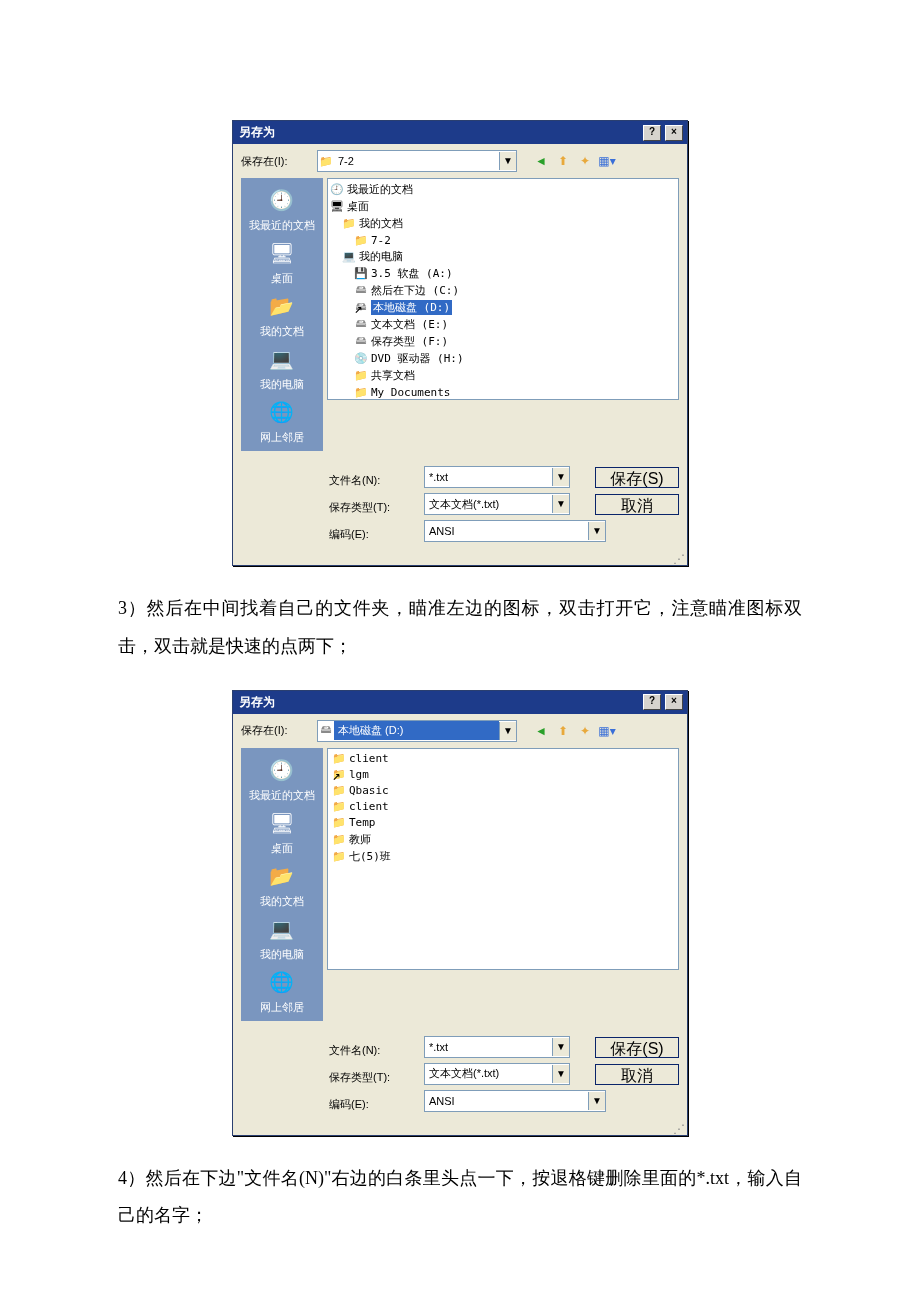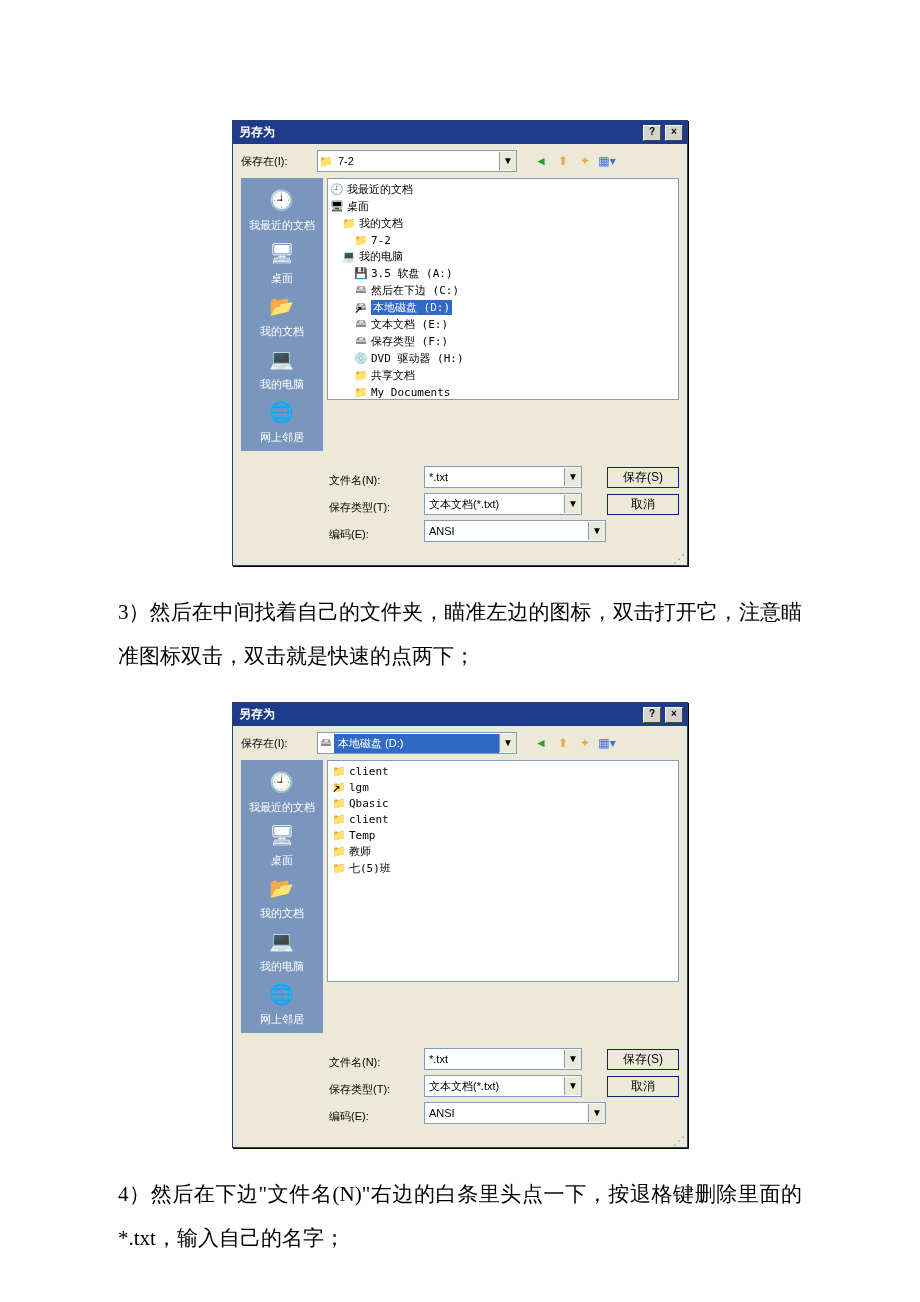--- a/index.html
+++ b/index.html
@@ -1,17 +1,17 @@
 <!DOCTYPE html>
 <html><head>
 <meta charset="utf-8">
 <style>
   body{margin:0;background:#fff;font-family:"SimSun","Songti SC",serif;color:#000}
   .page{width:920px;margin:0 auto;padding:120px 0 80px 0}
-  .paragraph{font-size:21px;line-height:2.1;margin:24px 0;padding:0 118px;text-align:justify}
+  .paragraph{font-size:18px;line-height:2.1;margin:24px 0;padding:0 118px;text-align:justify}
   .dialog-wrap{display:flex;justify-content:center}
   .dialog{width:454px;background:#ece9d8;border:1px solid #2a3f70;box-shadow:1px 1px 0 #000;font-family:"Tahoma","SimSun",sans-serif;font-size:11px;color:#000}
   .titlebar{background:linear-gradient(#1d3b8a,#1d3b8a);color:#fff;font-weight:bold;font-size:12px;padding:3px 4px 3px 6px;display:flex;align-items:center;gap:4px}
   .titlebar-text{flex:1}
   .tb-btn{width:16px;height:14px;background:#d6d3ce;border:1px solid #fff;border-right-color:#444;border-bottom-color:#444;color:#000;font-size:10px;line-height:12px;text-align:center;font-weight:bold}
   .row{display:flex;align-items:center;padding:6px 8px;gap:6px}
   .label{width:70px;}
   .combo{display:flex;align-items:center;background:#fff;border:1px solid #7f9db9;height:20px}
   .combo-icon{width:16px;text-align:center}
   .combo-text{flex:1;padding:2px 4px;white-space:nowrap;overflow:hidden}
@@ -26,21 +26,21 @@
   .file-list{flex:1;background:#fff;border:1px solid #7f9db9;padding:2px;overflow:hidden}
   .tree-item{display:flex;align-items:center;gap:3px;padding:1px 0;font-size:11px;font-family:"SimSun",monospace;white-space:nowrap}
   .tree-item.sel .txt{background:#316ac5;color:#fff;padding:0 2px}
   .ind-0{padding-left:0}.ind-1{padding-left:12px}.ind-2{padding-left:24px}
   .icon-sm{width:14px;height:14px;display:inline-flex;align-items:center;justify-content:center;font-size:11px}
   .list-2 .tree-item{padding-left:2px}
   .bottom{padding:4px 8px 8px 96px}
   .form-row{display:flex;align-items:flex-end;gap:25px;margin:5px 0}
   .form-label{width:70px}
   .form-combo{flex:1;max-width:180px}
-  .btn{width:72px;height:21px;background:#ece9d8;border:1px solid #0a246a;font-size:12px;margin-left:auto}
+  .btn{width:84px;height:21px;background:#ece9d8;border:1px solid #0a246a;font-size:16px;margin-left:auto}
   .resize{text-align:right;padding:0 2px 2px 0;color:#888;font-size:12px;line-height:8px}
   .cursor{position:relative}
   .cursor::after{content:"↖";position:absolute;transform:scaleX(-1);font-size:14px;color:#000}
   .folder{color:#f5d789}
   .drive{color:#8a8a8a}
 </style>
 </head>
 <body>
 
 <div class="page">

